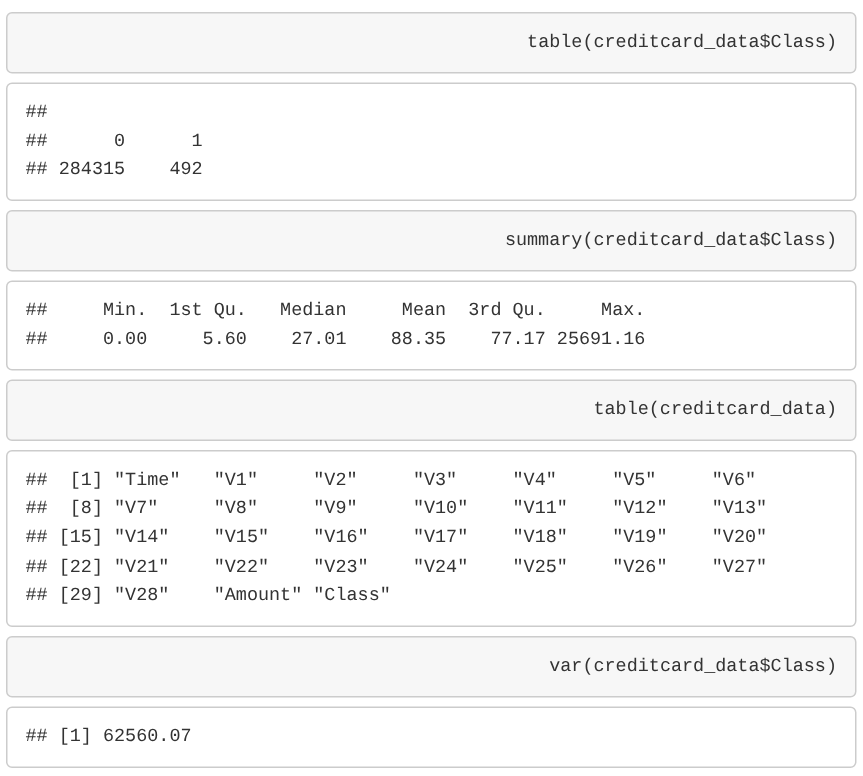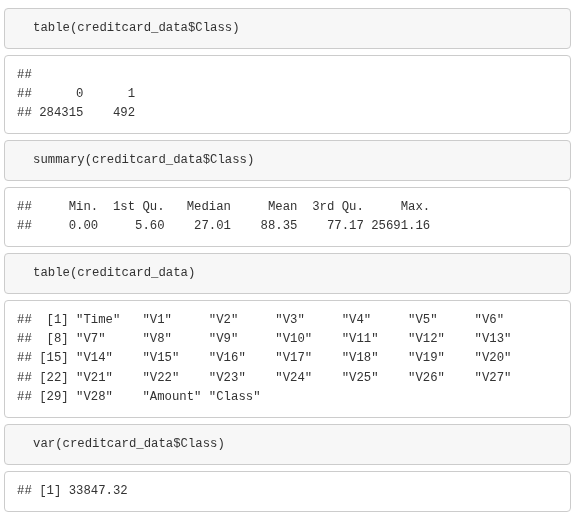--- a/index.html
+++ b/index.html
@@ -15,20 +15,21 @@
   .code-block, .output-block {
     border: 1px solid #ccc;
     border-radius: 4px;
     margin: 4px 0 6px 0;
     box-sizing: border-box;
     overflow-x: auto;
   }
   .code-block {
     background: #f7f7f7;
     padding: 10px 12px 10px 28px;
+    text-align: right;
   }
   .output-block {
     background: #ffffff;
     padding: 10px 12px;
   }
   pre {
     margin: 0;
     font-family: Consolas, Menlo, "Courier New", monospace;
     font-size: 12.3px;
     line-height: 1.55;
@@ -64,14 +65,14 @@
 ##  [8] "V7"     "V8"     "V9"     "V10"    "V11"    "V12"    "V13"   
 ## [15] "V14"    "V15"    "V16"    "V17"    "V18"    "V19"    "V20"   
 ## [22] "V21"    "V22"    "V23"    "V24"    "V25"    "V26"    "V27"   
 ## [29] "V28"    "Amount" "Class"</pre>
 </div>
 
 <div class="code-block">
   <pre>var(creditcard_data$Class)</pre>
 </div>
 <div class="output-block">
-  <pre>## [1] 33847.32</pre>
+  <pre>## [1] 62560.07</pre>
 </div>
 
 </body></html>

